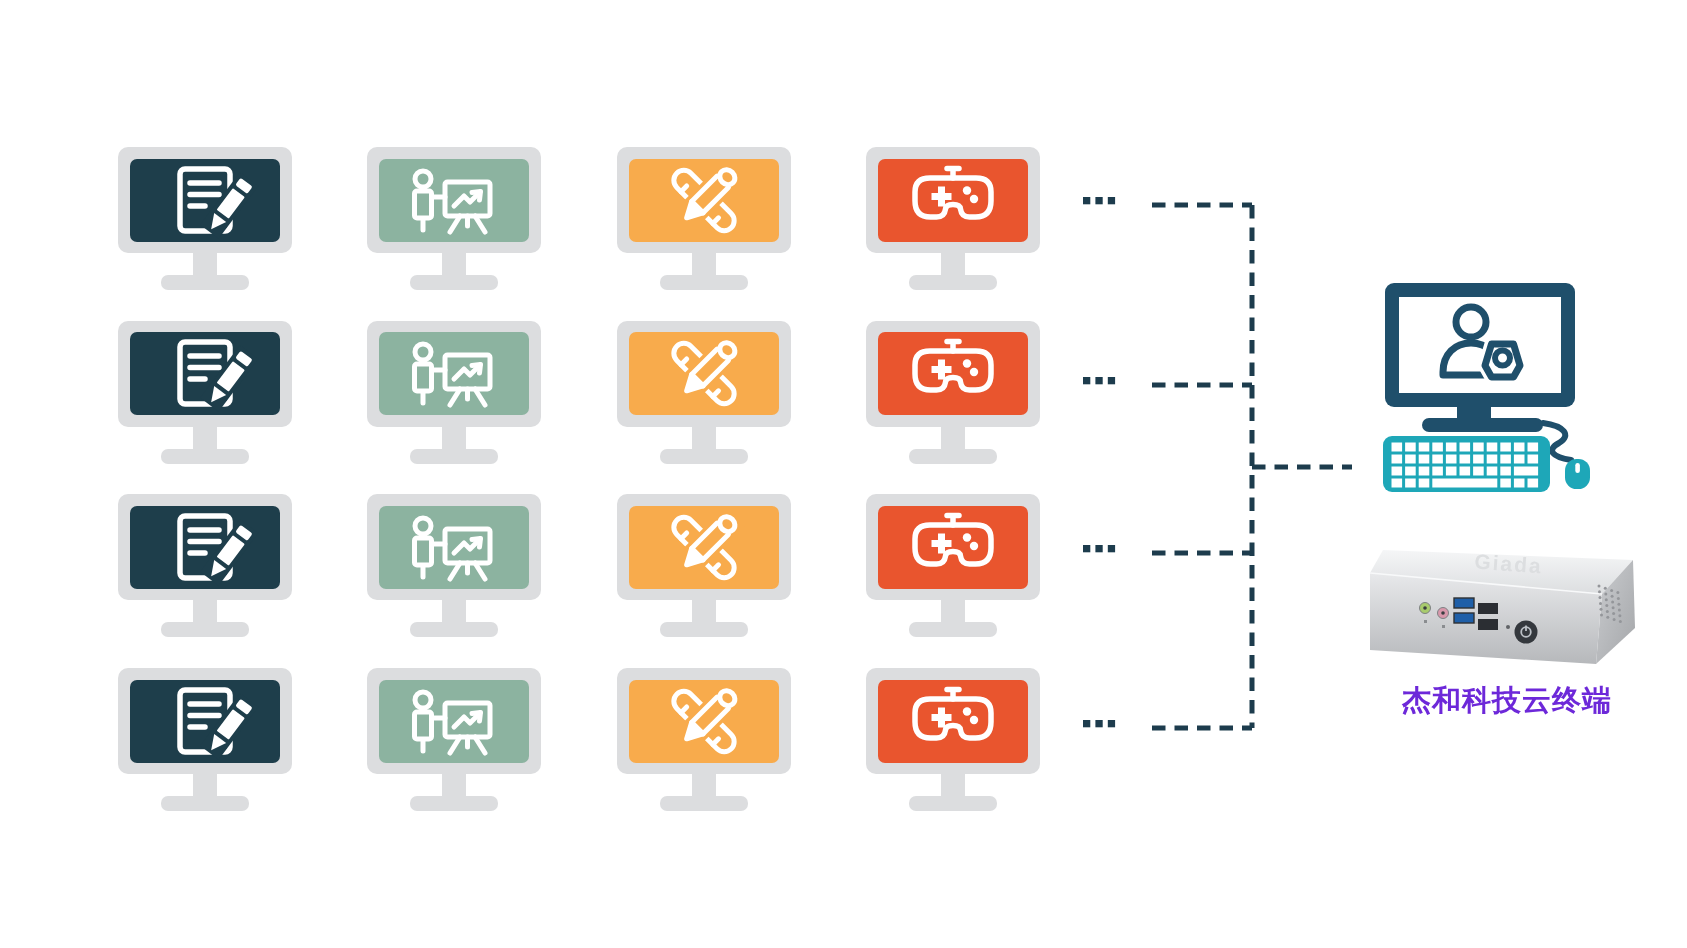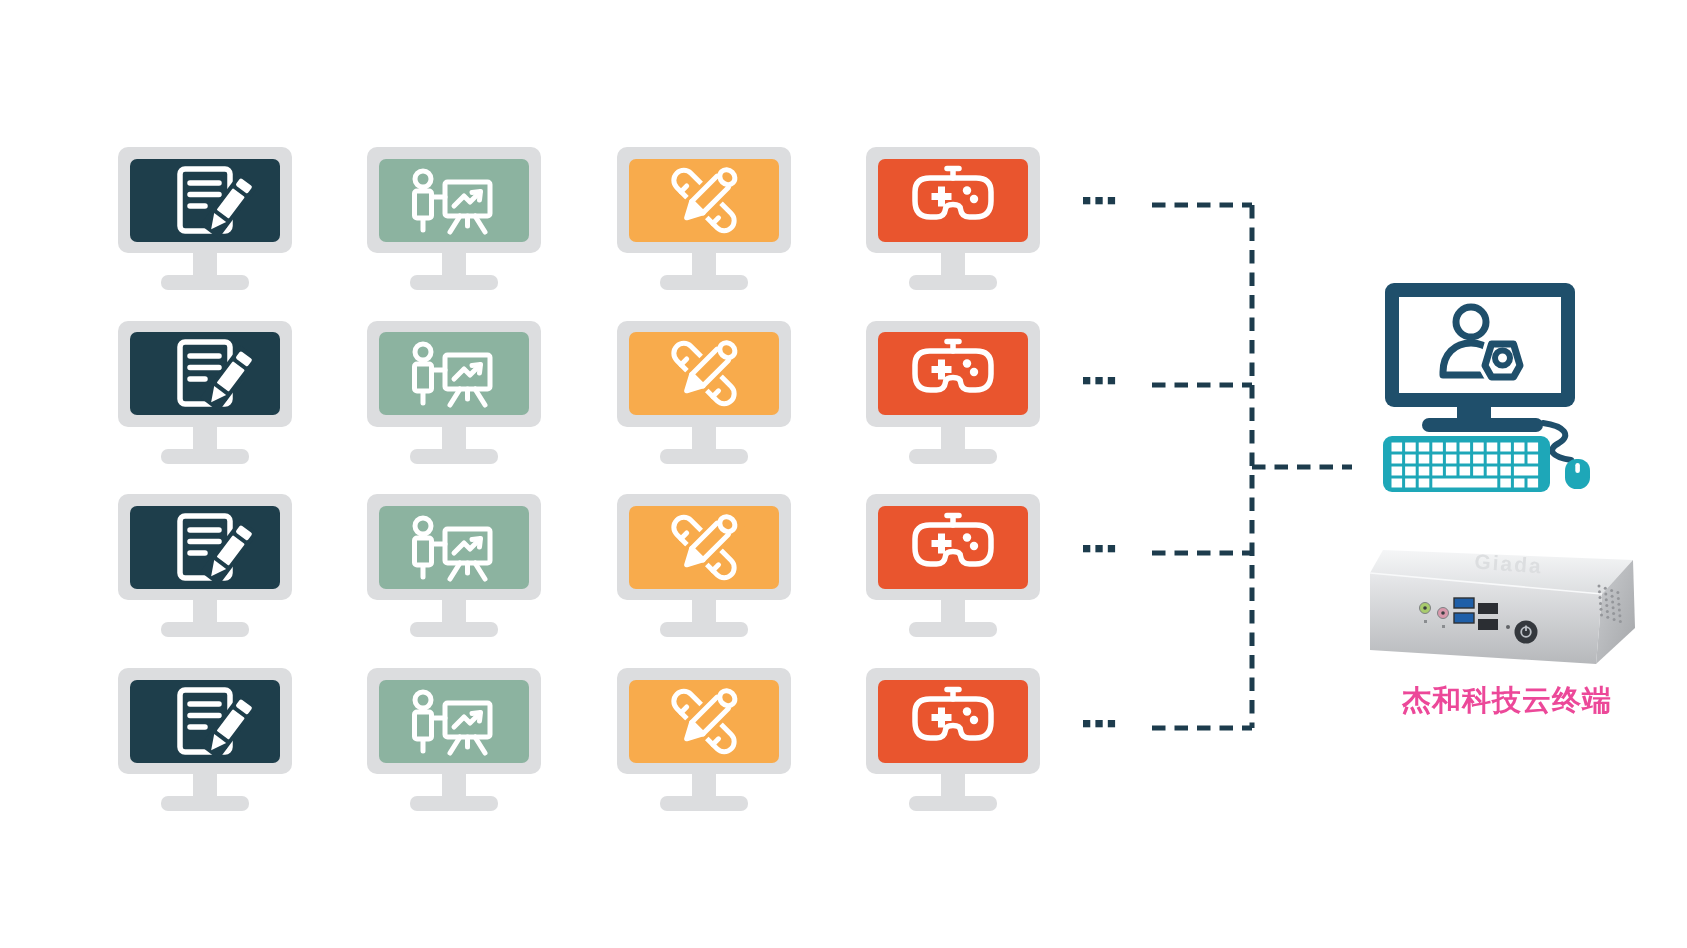--- a/index.html
+++ b/index.html
@@ -16,21 +16,21 @@
   
   #connector-svg{position:absolute;left:0;top:0;width:1687px;height:948px;pointer-events:none;}
   #connector-svg .dash{fill:none;stroke:#1D3C4D;stroke-width:5;stroke-dasharray:13.5 9;}
   #connector-svg .dotfill{fill:#1D3C4D;}
   
   #host-svg{position:absolute;left:1280px;top:255px;width:320px;height:245px;}
   
   #minipc-svg{position:absolute;left:1358px;top:542px;width:300px;height:150px;}
   
   #device-caption{position:absolute;left:1402px;top:681px;width:200px;
-     font-size:29px;font-weight:bold;letter-spacing:1px;color:#ec4899;white-space:nowrap;}
+     font-size:29px;font-weight:bold;letter-spacing:1px;color:#6d28d9;white-space:nowrap;}
   .defs-holder{position:absolute;width:0;height:0;overflow:hidden;}
 </style>
 </head>
 <body>
 
 <svg class="defs-holder" aria-hidden="true">
   <defs>
     <symbol id="sym-office-documents" viewBox="0 0 150 83">
       <g fill="none" stroke="#fff" stroke-width="5.5" stroke-linecap="round" stroke-linejoin="round">
         <rect x="50" y="10" width="50" height="62" rx="5"></rect>

